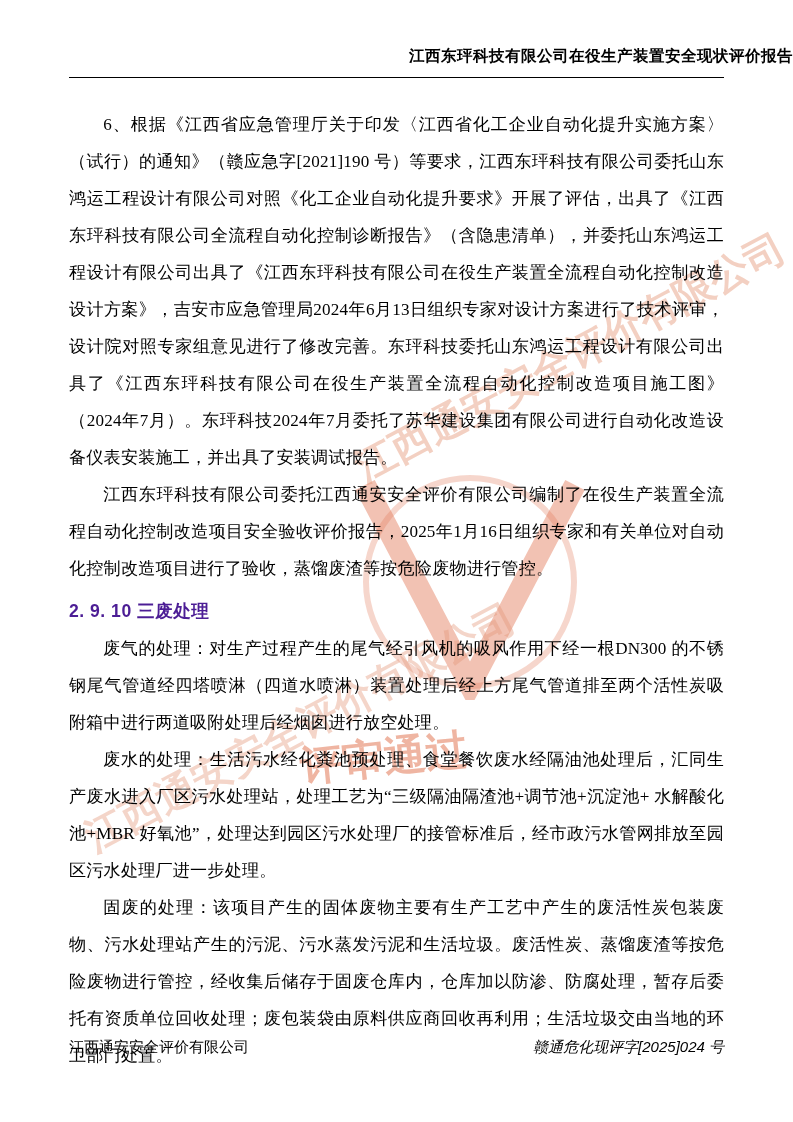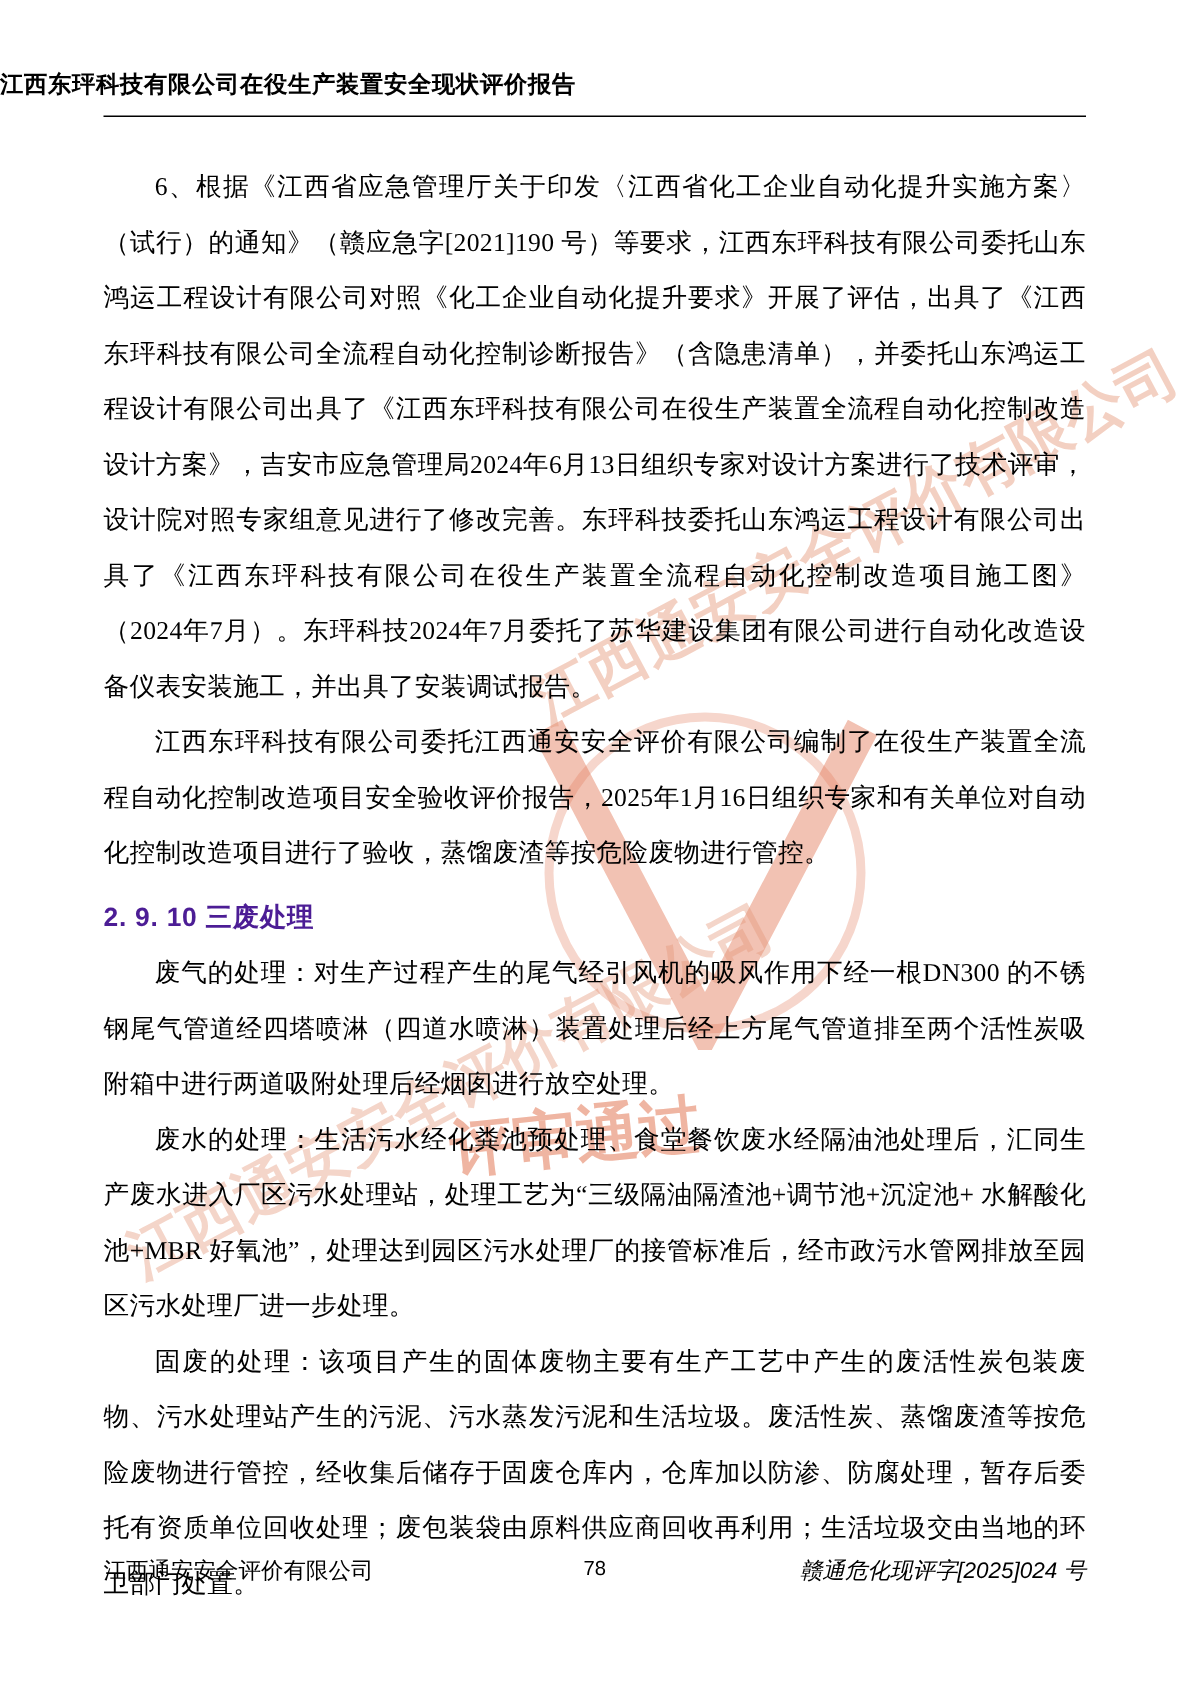--- a/index.html
+++ b/index.html
@@ -53,21 +53,21 @@
     left: 345px; top: 470px;
     width: 250px; height: 230px;
     z-index: 0;
   }
 
   
   .header {
     position: absolute;
     left: 0; top: 46px;
     width: 793px;
-    text-align: left;
+    text-align: right;
     z-index: 2;
   }
   .header-title {
     font-size: 15.5px;
     font-weight: bold;
     color: #000;
     letter-spacing: 0.5px;
     font-family: "Liberation Sans", sans-serif;
   }
   .header-rule {
@@ -146,17 +146,16 @@
     <p class="para">6、根据《江西省应急管理厅关于印发〈江西省化工企业自动化提升实施方案〉（试行）的通知》（赣应急字[2021]190 号）等要求，江西东玶科技有限公司委托山东鸿运工程设计有限公司对照《化工企业自动化提升要求》开展了评估，出具了《江西东玶科技有限公司全流程自动化控制诊断报告》（含隐患清单），并委托山东鸿运工程设计有限公司出具了《江西东玶科技有限公司在役生产装置全流程自动化控制改造设计方案》，吉安市应急管理局2024年6月13日组织专家对设计方案进行了技术评审，设计院对照专家组意见进行了修改完善。东玶科技委托山东鸿运工程设计有限公司出具了《江西东玶科技有限公司在役生产装置全流程自动化控制改造项目施工图》（2024年7月）。东玶科技2024年7月委托了苏华建设集团有限公司进行自动化改造设备仪表安装施工，并出具了安装调试报告。</p>
     <p class="para">江西东玶科技有限公司委托江西通安安全评价有限公司编制了在役生产装置全流程自动化控制改造项目安全验收评价报告，2025年1月16日组织专家和有关单位对自动化控制改造项目进行了验收，蒸馏废渣等按危险废物进行管控。</p>
     <h3 class="heading">2. 9. 10 三废处理</h3>
     <p class="para">废气的处理：对生产过程产生的尾气经引风机的吸风作用下经一根DN300 的不锈钢尾气管道经四塔喷淋（四道水喷淋）装置处理后经上方尾气管道排至两个活性炭吸附箱中进行两道吸附处理后经烟囱进行放空处理。</p>
     <p class="para">废水的处理：生活污水经化粪池预处理、食堂餐饮废水经隔油池处理后，汇同生产废水进入厂区污水处理站，处理工艺为“三级隔油隔渣池+调节池+沉淀池+ 水解酸化池+MBR 好氧池”，处理达到园区污水处理厂的接管标准后，经市政污水管网排放至园区污水处理厂进一步处理。</p>
     <p class="para">固废的处理：该项目产生的固体废物主要有生产工艺中产生的废活性炭包装废物、污水处理站产生的污泥、污水蒸发污泥和生活垃圾。废活性炭、蒸馏废渣等按危险废物进行管控，经收集后储存于固废仓库内，仓库加以防渗、防腐处理，暂存后委托有资质单位回收处理；废包装袋由原料供应商回收再利用；生活垃圾交由当地的环卫部门处置。</p>
   </div>
 
   <div class="footer">
     <span class="footer-left">江西通安安全评价有限公司</span>
-    <span class="footer-center">78</span>
     <span class="footer-right">赣通危化现评字[2025]024 号</span>
   </div>
 
 </div>
 
 </body></html>

